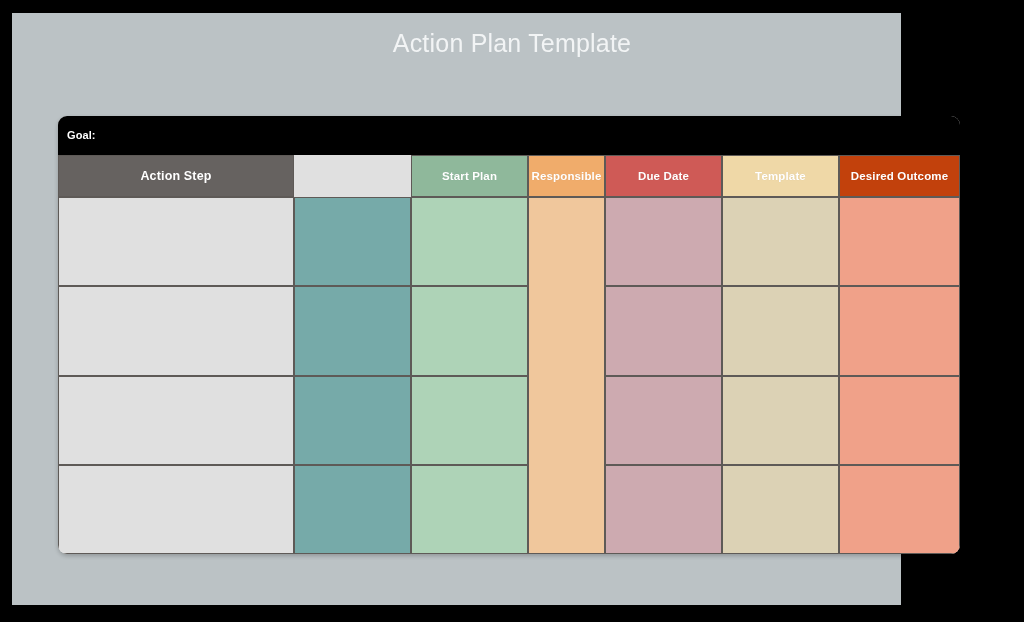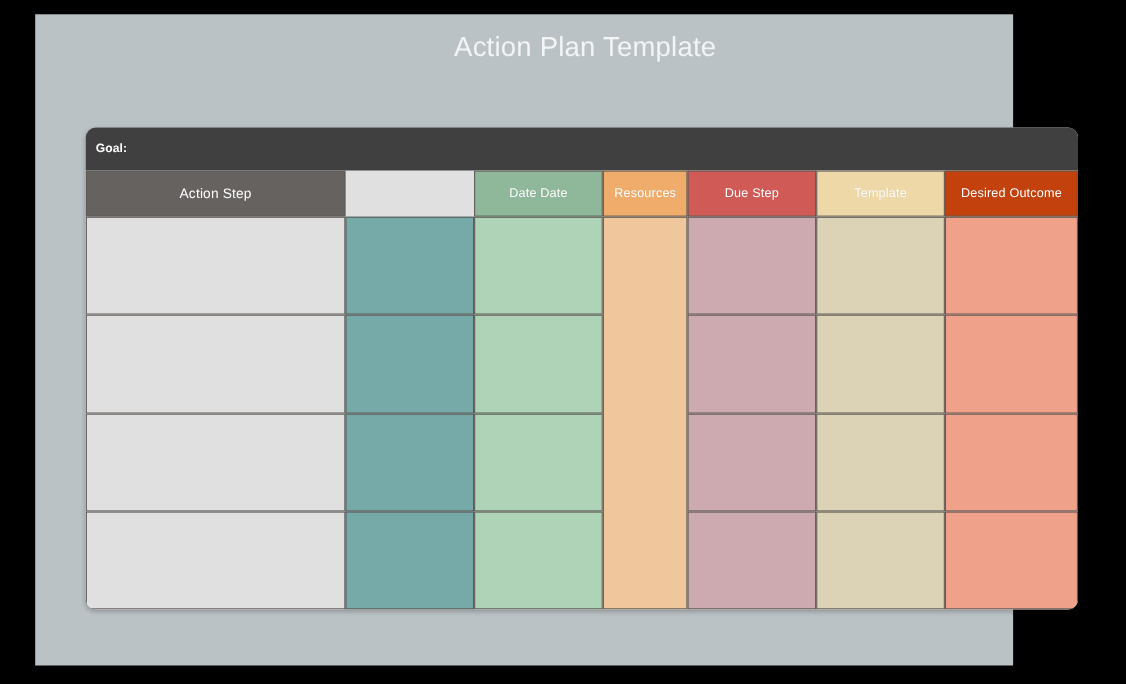--- a/index.html
+++ b/index.html
@@ -22,21 +22,20 @@
   }
 
   
   #slide {
     position: absolute;
     left: 12px;
     top: 13px;
     width: 889px;
     height: 592px;
     background: #bbc2c5;
-    margin-left: 20px;
   }
 
   #page-title {
     position: absolute;
     left: 0;
     top: 13px;
     width: 1000px;
     text-align: center;
     font-size: 25px;
     font-weight: 400;
@@ -98,70 +97,70 @@
   }
 
   .hcell {
     display: flex;
     align-items: center;
     justify-content: center;
   }
 
   .hlabel {
     font-size: 11.5px;
-    font-weight: 400;
+    font-weight: 700;
     color: #ffffff;
     letter-spacing: 0.15px;
     text-align: right;
     white-space: nowrap;
     text-shadow: 0 0 1px rgba(0,0,0,0.10);
   }
 
   .hlabel.big { font-size: 12.5px; }
 </style>
 </head>
 <body>
 
 <div id="canvas" style="background: rgb(0, 0, 0);">
 
   <div id="slide" style="background: rgb(187, 194, 197);">
 
     <div id="page-title">Action Plan Template</div>
 
     <div id="table-card">
 
-      <div id="goal-bar" style="background: #404040;">
+      <div id="goal-bar" style="background: #000000;">
         <div id="goal-label" style="color: rgb(255, 255, 255);">Goal:</div>
       </div>
 
       <div id="grid">
           <div class="cell hcell" style="left: 0px; top: 0px; width: 236px; height: 42px; background: rgb(102, 98, 96); border-color: rgb(94, 90, 87);">
             <span class="hlabel big">Action Step</span>
           </div>
           <div class="cell" style="left: 0px; top: 42px; width: 236px; height: 89.25px; background: rgb(224, 224, 224); border-color: rgb(94, 90, 87);"><span></span></div>
           <div class="cell" style="left: 0px; top: 131.25px; width: 236px; height: 89.25px; background: rgb(224, 224, 224); border-color: rgb(94, 90, 87);"><span></span></div>
           <div class="cell" style="left: 0px; top: 220.5px; width: 236px; height: 89.25px; background: rgb(224, 224, 224); border-color: rgb(94, 90, 87);"><span></span></div>
           <div class="cell" style="left: 0px; top: 309.75px; width: 236px; height: 89.25px; background: rgb(224, 224, 224); border-color: rgb(94, 90, 87);"><span></span></div>
           <div class="cell" style="left: 236px; top: 42px; width: 117px; height: 89.25px; background: rgb(118, 170, 169); border-color: rgb(94, 90, 87);"><span></span></div>
           <div class="cell" style="left: 236px; top: 131.25px; width: 117px; height: 89.25px; background: rgb(118, 170, 169); border-color: rgb(94, 90, 87);"><span></span></div>
           <div class="cell" style="left: 236px; top: 220.5px; width: 117px; height: 89.25px; background: rgb(118, 170, 169); border-color: rgb(94, 90, 87);"><span></span></div>
           <div class="cell" style="left: 236px; top: 309.75px; width: 117px; height: 89.25px; background: rgb(118, 170, 169); border-color: rgb(94, 90, 87);"><span></span></div>
           <div class="cell hcell" style="left: 353px; top: 0px; width: 117px; height: 42px; background: rgb(143, 184, 155); border-color: rgb(94, 90, 87);">
-            <span class="hlabel">Date Date</span>
+            <span class="hlabel">Start Plan</span>
           </div>
           <div class="cell" style="left: 353px; top: 42px; width: 117px; height: 89.25px; background: rgb(174, 211, 183); border-color: rgb(94, 90, 87);"><span></span></div>
           <div class="cell" style="left: 353px; top: 131.25px; width: 117px; height: 89.25px; background: rgb(174, 211, 183); border-color: rgb(94, 90, 87);"><span></span></div>
           <div class="cell" style="left: 353px; top: 220.5px; width: 117px; height: 89.25px; background: rgb(174, 211, 183); border-color: rgb(94, 90, 87);"><span></span></div>
           <div class="cell" style="left: 353px; top: 309.75px; width: 117px; height: 89.25px; background: rgb(174, 211, 183); border-color: rgb(94, 90, 87);"><span></span></div>
           <div class="cell hcell" style="left: 470px; top: 0px; width: 77px; height: 42px; background: rgb(240, 172, 107); border-color: rgb(94, 90, 87);">
-            <span class="hlabel">Resources</span>
+            <span class="hlabel">Responsible</span>
           </div>
           <div class="cell" style="left: 470px; top: 42px; width: 77px; height: 357px; background: rgb(240, 199, 156); border-color: rgb(94, 90, 87);"><span></span></div>
           <div class="cell hcell" style="left: 547px; top: 0px; width: 117px; height: 42px; background: rgb(207, 90, 86); border-color: rgb(94, 90, 87);">
-            <span class="hlabel">Due Step</span>
+            <span class="hlabel">Due Date</span>
           </div>
           <div class="cell" style="left: 547px; top: 42px; width: 117px; height: 89.25px; background: rgb(205, 170, 176); border-color: rgb(94, 90, 87);"><span></span></div>
           <div class="cell" style="left: 547px; top: 131.25px; width: 117px; height: 89.25px; background: rgb(205, 170, 176); border-color: rgb(94, 90, 87);"><span></span></div>
           <div class="cell" style="left: 547px; top: 220.5px; width: 117px; height: 89.25px; background: rgb(205, 170, 176); border-color: rgb(94, 90, 87);"><span></span></div>
           <div class="cell" style="left: 547px; top: 309.75px; width: 117px; height: 89.25px; background: rgb(205, 170, 176); border-color: rgb(94, 90, 87);"><span></span></div>
           <div class="cell hcell" style="left: 664px; top: 0px; width: 117px; height: 42px; background: rgb(239, 216, 167); border-color: rgb(94, 90, 87);">
             <span class="hlabel">Template</span>
           </div>
           <div class="cell" style="left: 664px; top: 42px; width: 117px; height: 89.25px; background: rgb(220, 210, 181); border-color: rgb(94, 90, 87);"><span></span></div>
           <div class="cell" style="left: 664px; top: 131.25px; width: 117px; height: 89.25px; background: rgb(220, 210, 181); border-color: rgb(94, 90, 87);"><span></span></div>

